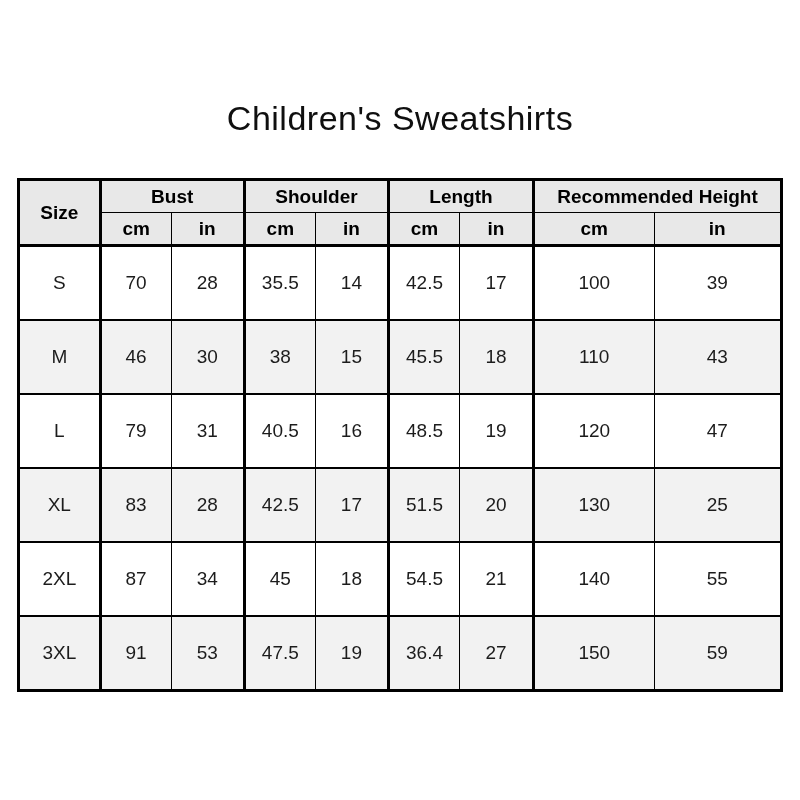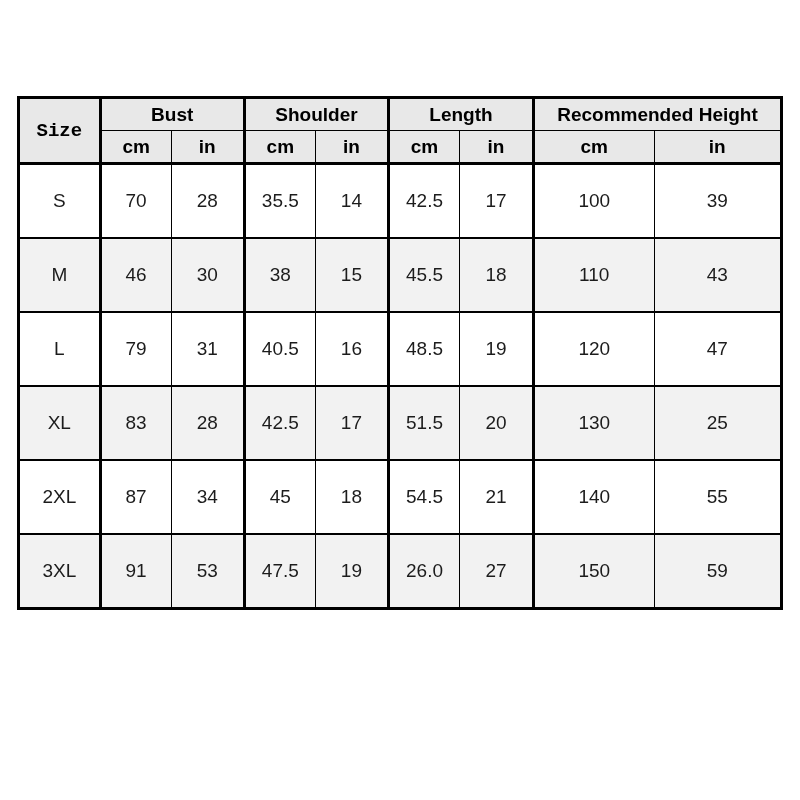--- a/index.html
+++ b/index.html
@@ -57,21 +57,20 @@
     font-size: 19px;
     font-weight: 700;
     color: #000;
     height: 31px;
   }
   .size-chart thead tr.sub-row th {
     border-bottom-width: 3px;
   }
   .size-chart thead th.span-both {
     border-bottom-width: 3px;
-    font-family: Liberation Mono, monospace;
   }
   .size-chart .thick-left {
     border-left-width: 3px;
   }
   .size-chart tbody td {
     height: 72px;
     font-size: 19px;
     font-weight: 400;
     color: #1c1c1c;
     background: #ffffff;
@@ -79,20 +78,21 @@
     border-bottom-width: 2px;
   }
   .size-chart tbody tr:nth-child(even) td {
     background: #f2f2f2;
   }
 </style>
 </head>
 <body>
 
 <div class="page">
+  <h1 class="page-title">Children's Sweatshirts</h1>
   <table class="size-chart">
     <colgroup>
         <col class="col-0">
         <col class="col-1">
         <col class="col-2">
         <col class="col-3">
         <col class="col-4">
         <col class="col-5">
         <col class="col-6">
         <col class="col-7">
@@ -172,20 +172,20 @@
           <td>21</td>
           <td class="thick-left">140</td>
           <td>55</td>
         </tr>
         <tr>
           <td>3XL</td>
           <td class="thick-left">91</td>
           <td>53</td>
           <td class="thick-left">47.5</td>
           <td>19</td>
-          <td class="thick-left">26.0</td>
+          <td class="thick-left">36.4</td>
           <td>27</td>
           <td class="thick-left">150</td>
           <td>59</td>
         </tr>
       </tbody>
   </table>
 </div>
 
 </body></html>

